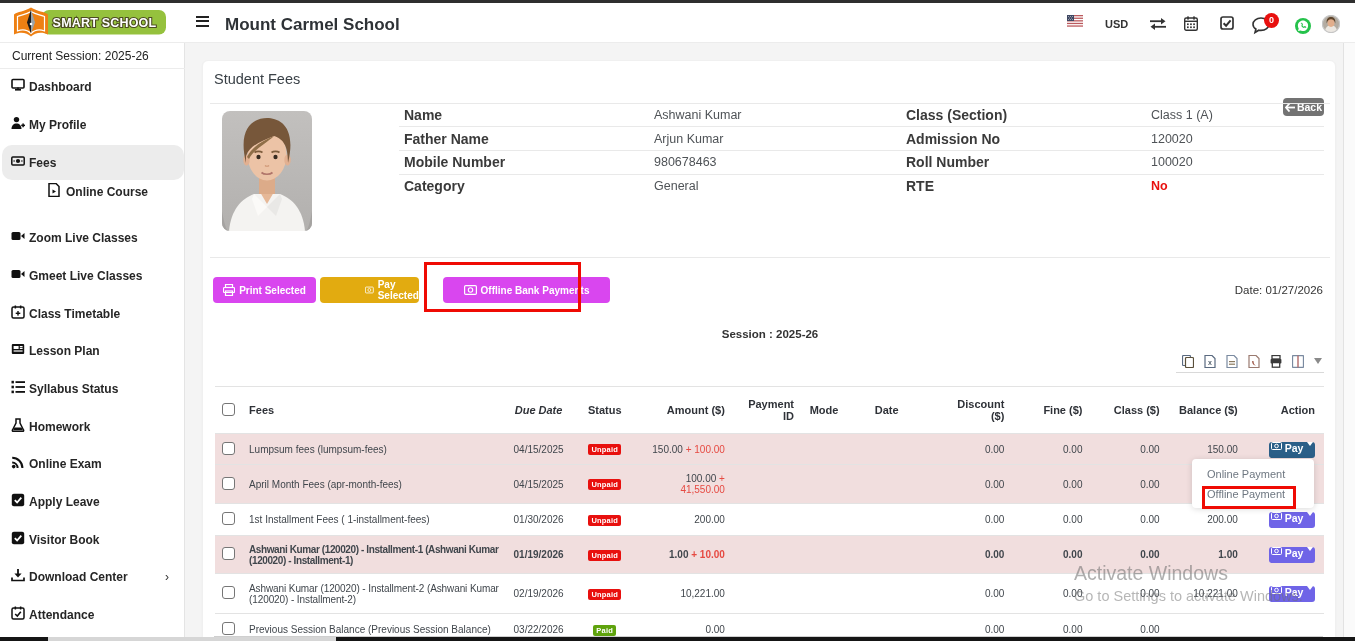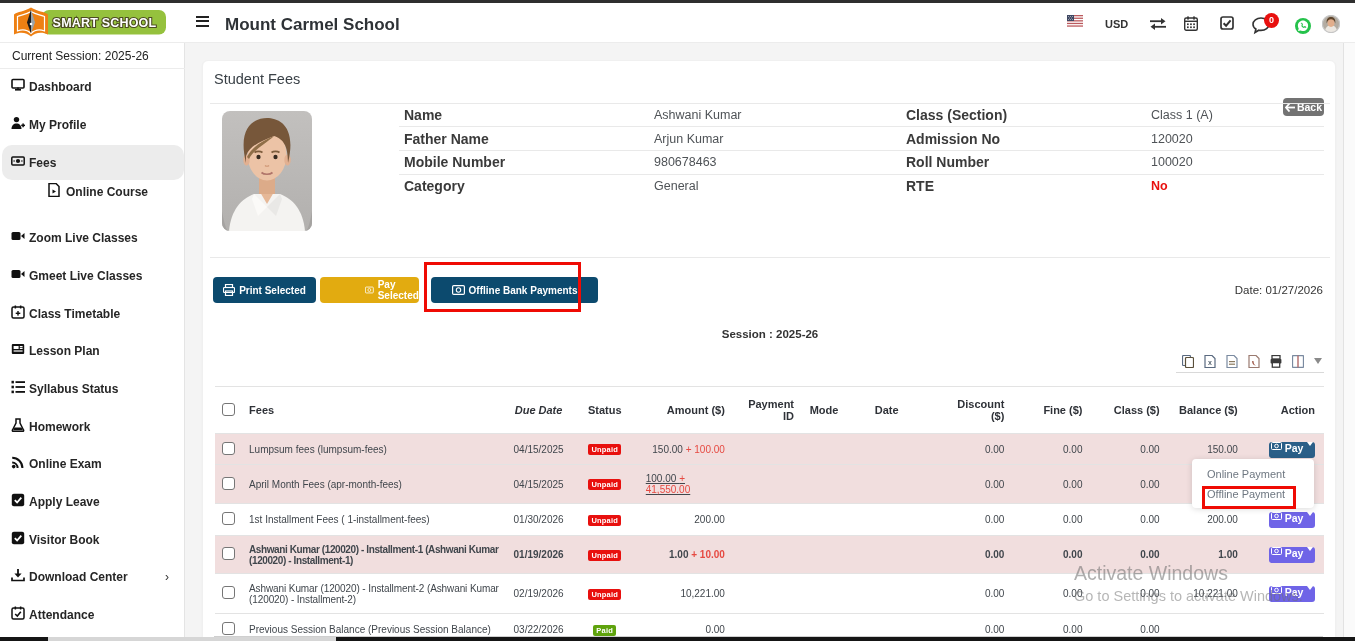--- a/index.html
+++ b/index.html
@@ -36,21 +36,21 @@
 #infotbl table { width:925px; border-collapse:collapse; table-layout:fixed; }
 #infotbl td { height:23.7px; border-bottom:1px solid #e9e9e9; font-size:12.5px; color:#4f5357; padding-left:5px; vertical-align:middle; }
 #infotbl tr:last-child td { border-bottom:none; }
 #infotbl td.lb { font-weight:bold; font-size:14px; color:#3a3a3a; }
 #infotbl td.red { color:#e8100e; }
 .red { color:#e8100e; }
 .red2 { color:#e64a42; }
 
 
 .btn { position:absolute; height:26px; border-radius:4px; color:#fff; font-size:10px; font-weight:bold; display:flex; align-items:center; justify-content:center; gap:4px; }
-.purple { background:#0c4a6e; }
+.purple { background:#d946ef; }
 .yellow { background:#e2ab10; }
 
 
 .redrect { position:absolute; border:3px solid #ef0b04; }
 
 
 #feestbl { left:12px; top:325px; width:1109px; }
 #feestbl table { width:1109px; border-collapse:collapse; table-layout:fixed; }
 #feestbl th { font-size:11px; color:#2f3238; border-top:1px solid #e3e3e3; border-bottom:1px solid #e3e3e3; padding:6px; vertical-align:middle; }
 #feestbl td { font-size:10px; color:#40464c; padding:4px 6px; vertical-align:middle; border-bottom:1px solid #e3e3e3; }
@@ -376,21 +376,21 @@
 
   <div class="btn purple" style="left:10px;top:216px;width:103px;"><svg width="12" height="12" viewBox="0 0 12 12">
         <rect x="2.5" y="0.5" width="7" height="3" fill="none" stroke="#fff" stroke-width="1.2"></rect>
         <rect x="0.5" y="3.5" width="11" height="5" rx="1" fill="none" stroke="#fff" stroke-width="1.2"></rect>
         <rect x="2.5" y="7" width="7" height="4.5" fill="none" stroke="#fff" stroke-width="1.2"></rect>
       </svg>Print Selected</div>
   <div class="btn yellow" style="left:117px;top:216px;width:99px;padding-left:45px;"><svg width="13" height="10" viewBox="0 0 13 10">
         <rect x="0.6" y="0.6" width="11.8" height="8.8" rx="1.2" fill="none" stroke="#fff" stroke-width="1.2"></rect>
         <circle cx="6.5" cy="5" r="2.2" fill="none" stroke="#fff" stroke-width="1.1"></circle>
       </svg>Pay Selected</div>
-  <div class="btn purple" style="left:228px;top:216px;width:167px;"><svg width="13" height="10" viewBox="0 0 13 10">
+  <div class="btn purple" style="left:240px;top:216px;width:167px;"><svg width="13" height="10" viewBox="0 0 13 10">
         <rect x="0.6" y="0.6" width="11.8" height="8.8" rx="1.2" fill="none" stroke="#fff" stroke-width="1.2"></rect>
         <circle cx="6.5" cy="5" r="2.2" fill="none" stroke="#fff" stroke-width="1.1"></circle>
       </svg>Offline Bank Payments</div>
   <div class="redrect" style="left:221px;top:201px;width:157px;height:50px;"></div>
   <div class="abs" style="left:1000px;top:223px;width:120px;text-align:right;font-size:11.5px;color:#333;">Date: 01/27/2026</div>
 
   <div class="abs" style="left:0;top:267px;width:1134px;text-align:center;font-size:11.5px;font-weight:bold;color:#333;">Session : 2025-26</div>
 
   <div class="abs" id="exporticons" style="left:979px;top:294px;width:145px;height:14px;">
       <svg class="abs" style="left:0px;top:0;" width="12" height="13" viewBox="0 0 12 13">
@@ -478,21 +478,21 @@
         <td style="text-align:right;padding-right:9px;"><span class="paybtn paydark"><svg width="11" height="8" viewBox="0 0 11 8" style="margin-right:3px;">
                   <rect x="0.5" y="0.5" width="10" height="7" rx="1" fill="none" stroke="#fff" stroke-width="1"></rect>
                   <circle cx="5.5" cy="4" r="1.8" fill="none" stroke="#fff" stroke-width="1"></circle>
                 </svg>Pay<span style="display:inline-block;width:0;height:0;border-left:3.5px solid transparent;border-right:3.5px solid transparent;border-top:4px solid #fff;margin-left:4px;"></span></span></td>
       </tr>
       <tr class="pink" style="height:39px;">
         <td style="text-align:center;"><span class="chk"></span></td>
         <td class="fe">April Month Fees (apr-month-fees)</td>
         <td style="text-align:center;">04/15/2025</td>
         <td style="text-align:center;"><span class="badge bunpaid">Unpaid</span></td>
-        <td style="text-decoration:underline;">100.00 <span class="red2">+<br>41,550.00</span></td>
+        <td style="text-align:right;">100.00 <span class="red2">+<br>41,550.00</span></td>
         <td></td>
             <td></td>
             <td></td>
         <td style="text-align:right;">0.00</td>
         <td style="text-align:right;">0.00</td>
         <td style="text-align:right;">0.00</td>
         <td style="text-align:right;"></td>
         <td style="text-align:right;padding-right:9px;"></td>
       </tr>
       <tr style="height:32px;">

